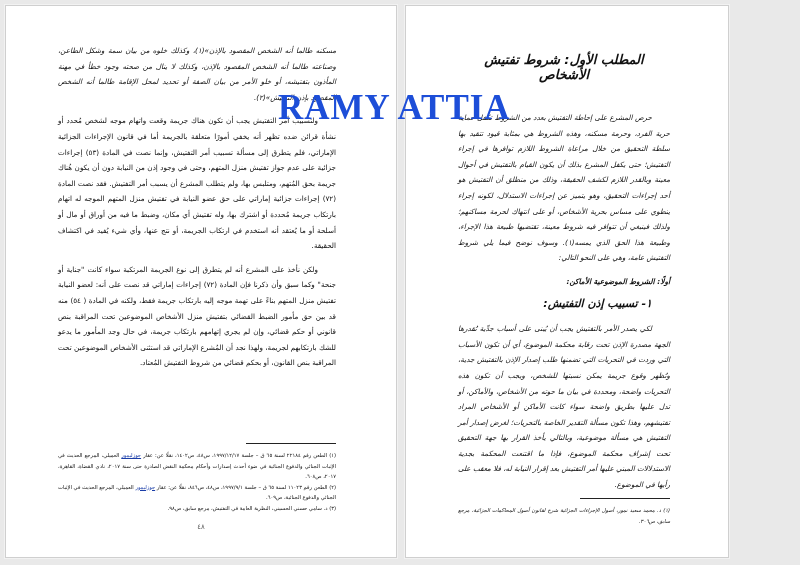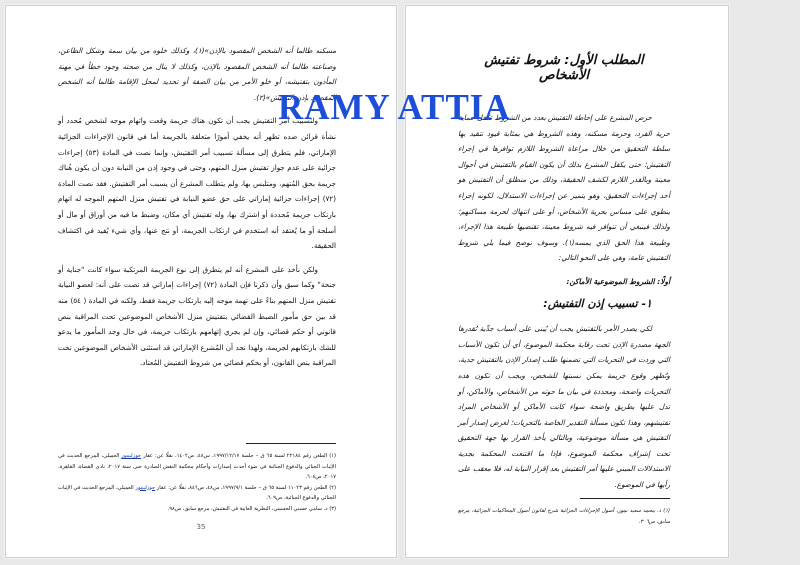--- a/index.html
+++ b/index.html
@@ -62,21 +62,21 @@
         <span>(١) الطعن رقم ٢٢١٨٤ لسنة ٦٥ ق – جلسة ١٩٩٧/١٢/١٧، س٤٨، ص١٤٠٢، نقلًا عن: عقار </span><span class="link">جوزليمور</span><span> العميلي، المرجع الحديث في الإثبات الجنائي والدفوع الجنائية في ضوء أحدث إصدارات وأحكام محكمة النقض الصادرة حتى سنة ٢٠١٧، نادي القضاة، القاهرة، ٢٠١٧، ص٦٠٨.</span>
       </p>
       <p class="footnote">
         <span>(٢) الطعن رقم ١١٠٢٣ لسنة ٦٥ ق – جلسة ١٩٩٧/٩/١، س٤٨، ص٨٤٦، نقلًا عن: عقار </span><span class="link">جوزليمور</span><span> العميلي، المرجع الحديث في الإثبات الجنائي والدفوع الجنائية، ص٦٠٩.</span>
       </p>
       <p class="footnote">
         <span>(٣) د. سامي حسني الحسيني، النظرية العامة في التفتيش، مرجع سابق، ص٩٨.</span>
       </p>
     </div>
   </div>
-  <div class="page-number">35</div>
+  <div class="page-number">٤٨</div>
 </div>
 
 <div class="page right">
   <div class="content">
     <div class="title">المطلب الأول: شروط تفتيش الأشخاص</div>
     <p class="para">حرص المشرع على إحاطة التفتيش بعدد من الشروط تكفل حماية حرية الفرد، وحرمة مسكنه، وهذه الشروط هي بمثابة قيود تتقيد بها سلطة التحقيق من خلال مراعاة الشروط اللازم توافرها في إجراء التفتيش؛ حتى يكفل المشرع بذلك أن يكون القيام بالتفتيش في أحوال معينة وبالقدر اللازم لكشف الحقيقة، وذلك من منطلق أن التفتيش هو أحد إجراءات التحقيق، وهو يتميز عن إجراءات الاستدلال، لكونه إجراء ينطوي على مساس بحرية الأشخاص، أو على انتهاك لحرمة مساكنهم؛ ولذلك فينبغي أن تتوافر فيه شروط معينة، تقتضيها طبيعة هذا الإجراء، وطبيعة هذا الحق الذي يمسه(١). وسوف نوضح فيما يلي شروط التفتيش عامة، وهي على النحو التالي:</p>
     <div class="heading">أولًا: الشروط الموضوعية الأماكن:</div>
     <div class="subheading">١-  تسبيب إذن التفتيش:</div>
     <p class="para">لكي يصدر الأمر بالتفتيش يجب أن يُبنى على أسباب جدِّية تُقدرها الجهة مصدرة الإذن تحت رقابة محكمة الموضوع، أي أن تكون الأسباب التي وردت في التحريات التي تضمنها طلب إصدار الإذن بالتفتيش جدية، وتُظهر وقوع جريمة يمكن نسبتها للشخص، ويجب أن تكون هذه التحريات واضحة، ومحددة في بيان ما حوته من الأشخاص، والأماكن، أو تدل عليها بطريق واضحة سواء كانت الأماكن أو الأشخاص المراد تفتيشهم، وهذا تكون مسألة التقدير الخاصة بالتحريات؛ لغرض إصدار أمر التفتيش هي مسألة موضوعية، وبالتالي يأخذ القرار بها جهة التحقيق تحت إشراف محكمة الموضوع، فإذا ما اقتنعت المحكمة بجدية الاستدلالات المبني عليها أمر التفتيش بعد إقرار النيابة له، فلا معقب على رأيها في الموضوع.</p>
 

